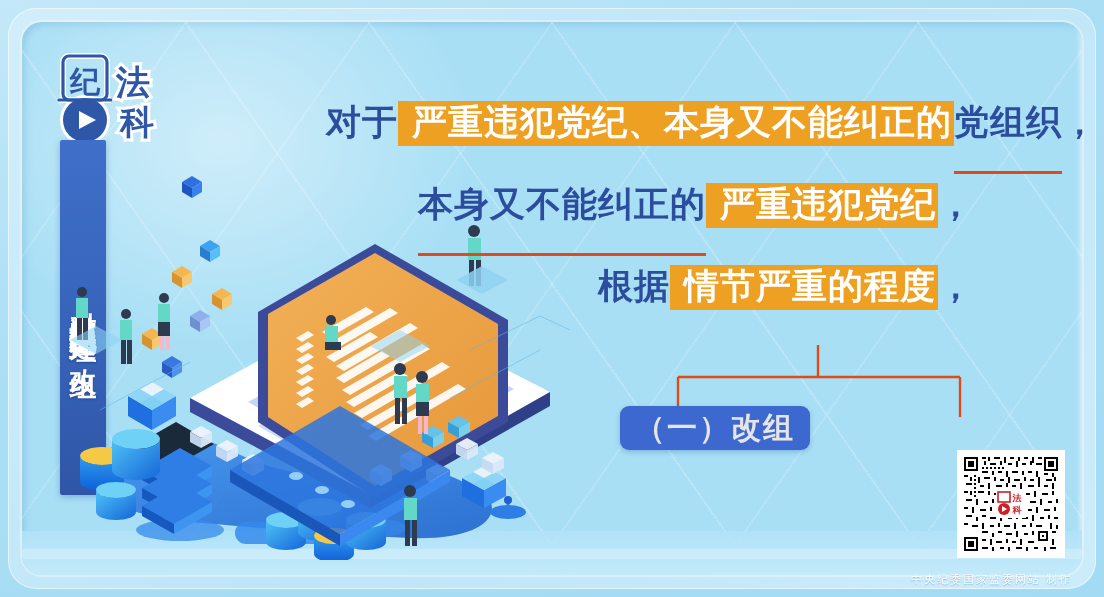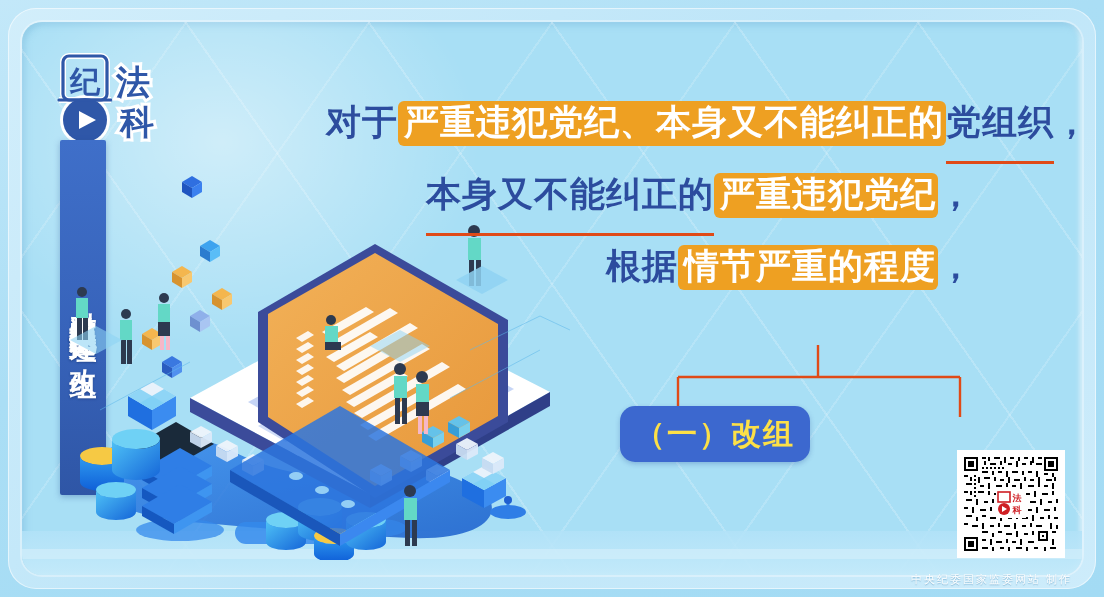--- a/index.html
+++ b/index.html
@@ -79,35 +79,35 @@
   .line{
     font-size:35px;font-weight:700;color:#2c4c9e;
     line-height:62px;white-space:nowrap;letter-spacing:1px;
     font-family:"Liberation Serif","DejaVu Serif",serif;
   }
   .l1{text-align:left;padding-left:6px;}
   .l2{text-align:right;padding-right:66px;}
   .l3{text-align:right;padding-right:66px;}
   .l4{text-align:right;padding-right:158px;}
   .hl{
-    background:#eea022;color:#ffffff;padding:2px 2px 4px 6px;
-    box-decoration-break:clone;border-radius:6px;-webkit-box-decoration-break:clone;
+    background:#eea022;color:#ffffff;padding:2px 2px 4px 14px;
+    box-decoration-break:clone;-webkit-box-decoration-break:clone;
   }
   .ul-thick{
-    display:inline-block;border-bottom:3px solid #e04a17;padding-bottom:7px;
+    display:inline-block;border-bottom:3px solid #e04a17;padding-bottom:17px;
   }
 
   
   .tree{position:absolute;left:600px;top:345px;width:440px;height:75px;}
 
   
   .chips{position:absolute;left:620px;top:406px;width:420px;height:46px;}
   .chip{
-    position:absolute;top:0;height:56px;
-    background:#3c68cf;border-radius:15px;color:#fde047;
+    position:absolute;top:0;height:44px;
+    background:#3c68cf;border-radius:9px;color:#e5e5e5;
     font-family:"Liberation Serif","DejaVu Serif",serif;
     font-size:30px;font-weight:700;letter-spacing:2px;
     display:flex;align-items:center;justify-content:center;
     box-shadow:0 2px 5px rgba(40,80,160,.3);
     white-space:nowrap;
   }
   .chip-a{left:0px;width:190px;}
   .chip-b{left:208px;width:204px;}
 
   

